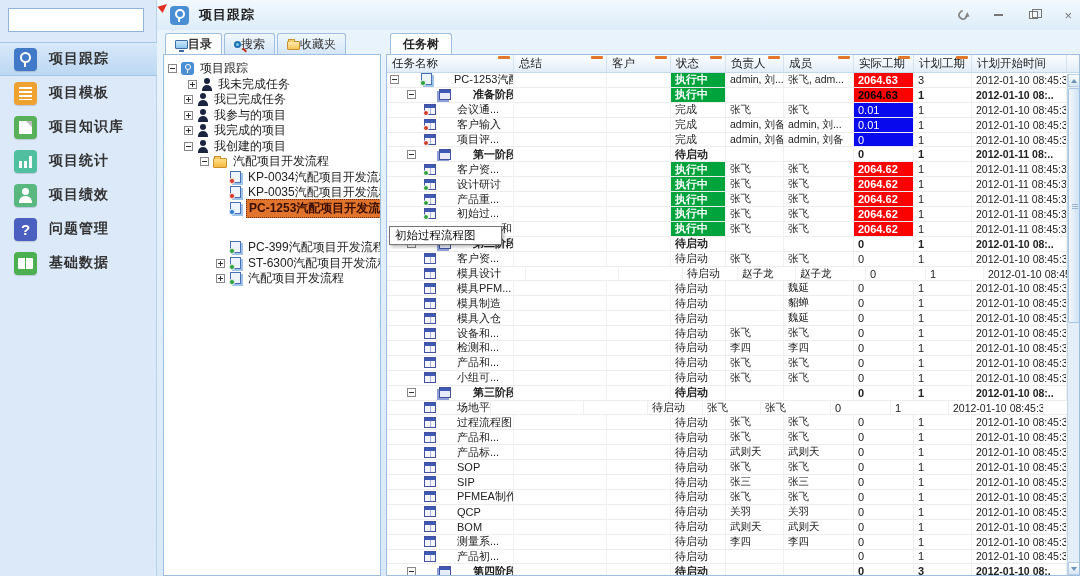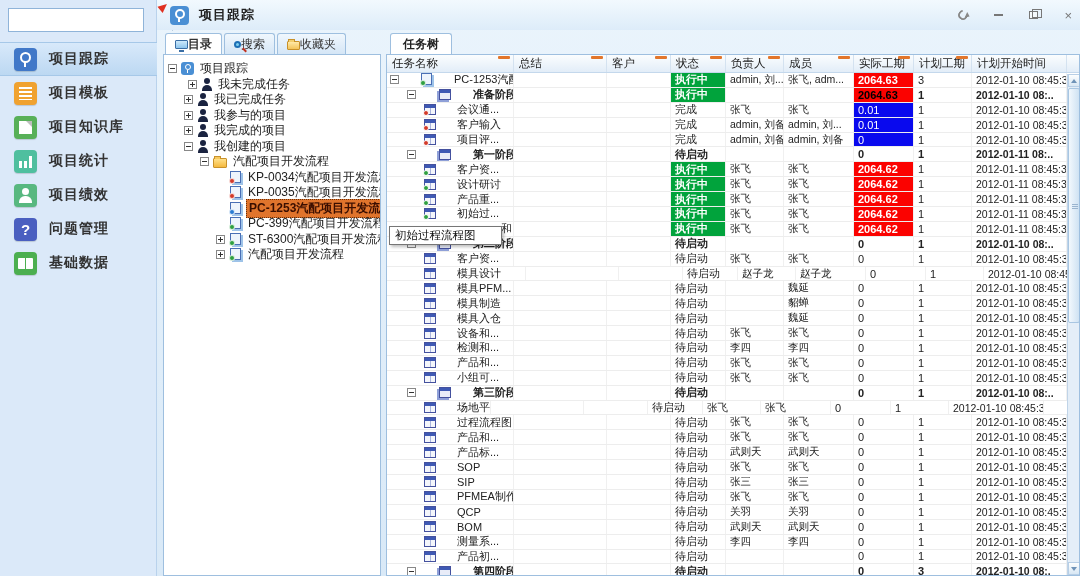--- a/index.html
+++ b/index.html
@@ -238,21 +238,21 @@
           </span>
           <span class="tlabel">KP-0035汽配项目开发流程</span>
         </div>
         <div class="tnode sel" style="padding-left: 52px;">
           <span class="expspacer"></span>
           <span class="ico-proj">
             <span class="proj-badge" style="background: rgb(43, 124, 211);"></span>
           </span>
           <span class="tlabel">PC-1253汽配项目开发流程</span>
         </div>
-        <div class="tnode" style="padding-left: 52px;">
+        <div class="tnode" style="padding-left: 52px; margin-top: 24px;">
           <span class="expspacer"></span>
           <span class="ico-proj">
             <span class="proj-badge" style="background: rgb(47, 160, 64);"></span>
           </span>
           <span class="tlabel">PC-399汽配项目开发流程</span>
         </div>
         <div class="tnode" style="padding-left: 52px;">
           <span class="expbox plus"></span>
           <span class="ico-proj">
             <span class="proj-badge" style="background: rgb(47, 160, 64);"></span>

